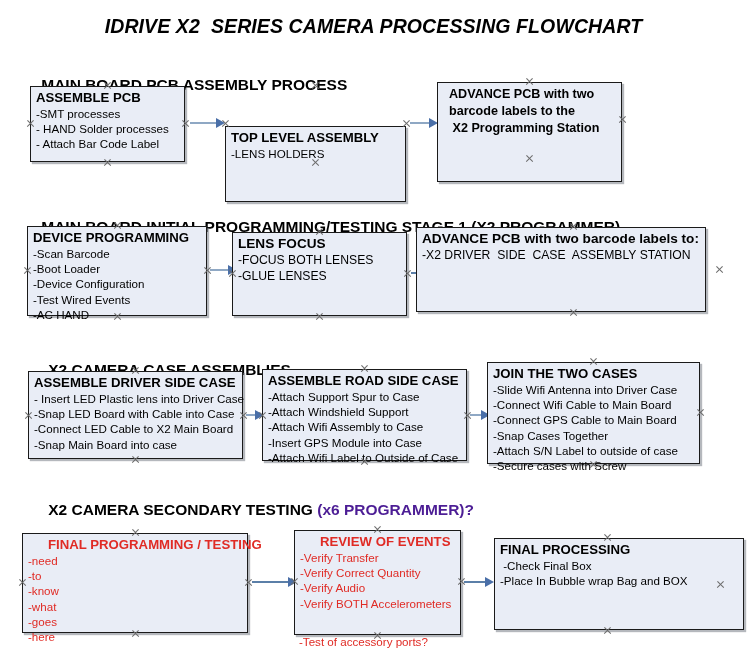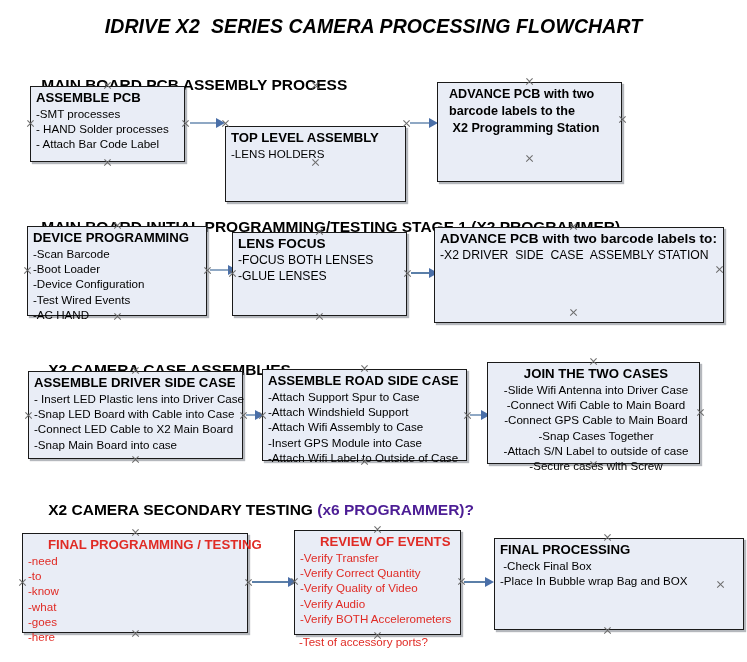--- a/index.html
+++ b/index.html
@@ -205,21 +205,21 @@
   <div class="handle" style="left:315px;top:227px;"></div>
   <div class="handle" style="left:315px;top:312px;"></div>
   <div class="handle" style="left:228px;top:269px;"></div>
   <div class="handle" style="left:403px;top:269px;"></div>
 
   <div class="arrow dark" style="left:411px;top:268px;width:27px;">
     <div class="shaft"></div>
     <div class="head"></div>
   </div>
 
-  <div class="box big-body" style="left:434px;top:227px;width:290px;height:96px;">
+  <div class="box big-body" style="left:416px;top:227px;width:290px;height:85px;">
     <div class="box-inner">
       <div class="box-title">ADVANCE PCB with two barcode labels to:</div>
       <div class="box-line">-X2 DRIVER  SIDE  CASE  ASSEMBLY STATION</div>
     </div>
   </div>
   <div class="handle" style="left:569px;top:222px;"></div>
   <div class="handle" style="left:569px;top:308px;"></div>
   <div class="handle" style="left:715px;top:265px;"></div>
 
   <div class="section-title" style="left:31px;top:343px;">
@@ -258,21 +258,21 @@
   <div class="handle" style="left:360px;top:364px;"></div>
   <div class="handle" style="left:360px;top:457px;"></div>
   <div class="handle" style="left:258px;top:411px;"></div>
   <div class="handle" style="left:463px;top:411px;"></div>
 
   <div class="arrow" style="left:470px;top:410px;width:20px;">
     <div class="shaft"></div>
     <div class="head"></div>
   </div>
 
-  <div class="box" style="left:487px;top:362px;width:213px;height:102px;text-align:center;">
+  <div class="box" style="left:487px;top:362px;width:213px;height:102px;">
     <div class="box-inner">
       <div class="box-title">JOIN THE TWO CASES</div>
       <div class="box-line">-Slide Wifi Antenna into Driver Case</div>
       <div class="box-line">-Connect Wifi Cable to Main Board</div>
       <div class="box-line">-Connect GPS Cable to Main Board</div>
       <div class="box-line">-Snap Cases Together</div>
       <div class="box-line">-Attach S/N Label to outside of case</div>
       <div class="box-line">-Secure cases with Screw</div>
     </div>
   </div>
@@ -303,21 +303,20 @@
   <div class="arrow dark" style="left:252px;top:577px;width:45px;">
     <div class="shaft"></div>
     <div class="head"></div>
   </div>
 
   <div class="box red" style="left:294px;top:530px;width:167px;height:105px;">
     <div class="box-inner">
       <div class="box-title">REVIEW OF EVENTS</div>
       <div class="box-line">-Verify Transfer</div>
       <div class="box-line">-Verify Correct Quantity</div>
-      <div class="box-line">-Verify Quality of Video</div>
       <div class="box-line">-Verify Audio</div>
       <div class="box-line">-Verify BOTH Accelerometers</div>
     </div>
   </div>
   <div class="overflow-line" style="left:299px;top:634px;">-Test of accessory ports?</div>
   <div class="handle" style="left:373px;top:525px;"></div>
   <div class="handle" style="left:373px;top:631px;"></div>
   <div class="handle" style="left:290px;top:577px;"></div>
   <div class="handle" style="left:457px;top:577px;"></div>
 

